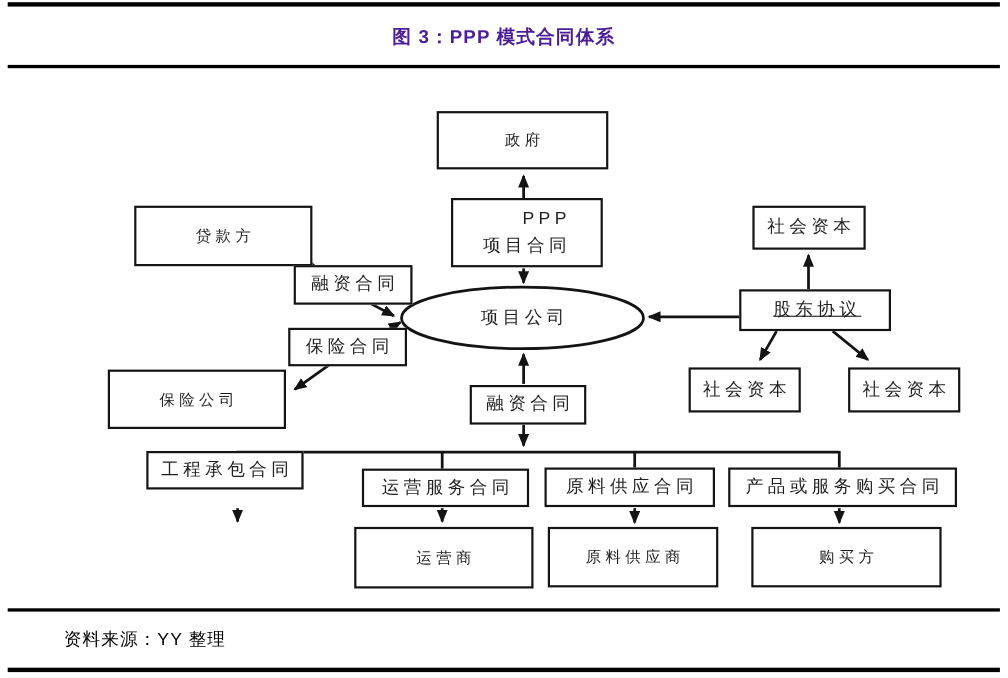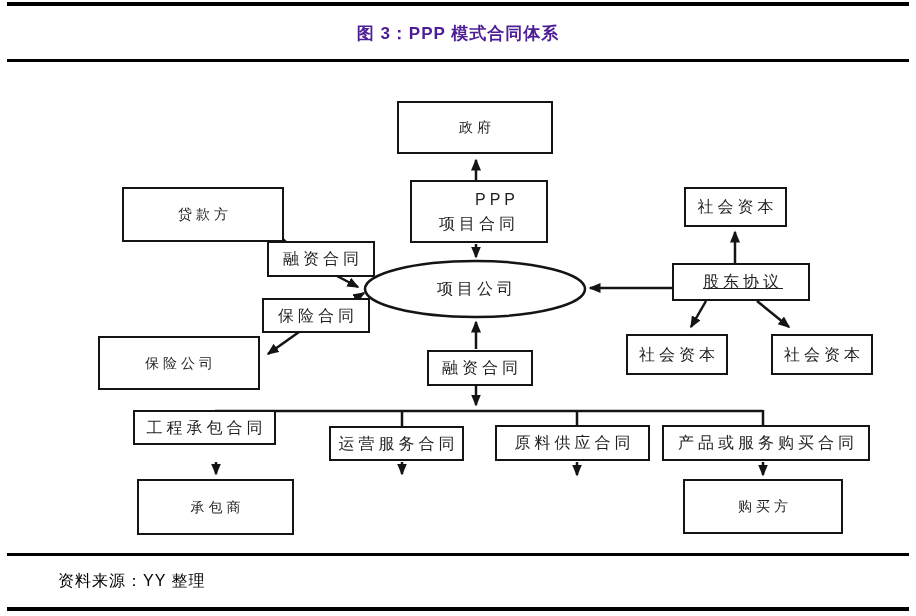--- a/index.html
+++ b/index.html
@@ -79,20 +79,21 @@
 
   <div class="plain-label" style="left:365px;top:274px;width:220px;height:30px;">项目公司</div>
   <div class="node small" style="left:427px;top:350px;width:106px;height:36px;">融资合同</div>
 
   <div class="node small" style="left:684px;top:187px;width:103px;height:40px;">社会资本</div>
   <div class="node small" style="left:672px;top:263px;width:138px;height:38px;text-decoration:underline;">股东协议</div>
   <div class="node small" style="left:626px;top:334px;width:102px;height:41px;">社会资本</div>
   <div class="node small" style="left:771px;top:334px;width:102px;height:41px;">社会资本</div>
 
   <div class="node small" style="left:133px;top:410px;width:143px;height:35px;">工程承包合同</div>
-  <div class="node small" style="left:329px;top:426px;width:135px;height:35px;">运营服务合同</div>
+  <div class="node small" style="left:329px;top:426px;width:152px;height:35px;">运营服务合同</div>
   <div class="node small" style="left:495px;top:425px;width:155px;height:36px;">原料供应合同</div>
   <div class="node small" style="left:662px;top:425px;width:208px;height:36px;">产品或服务购买合同</div>
 
-  <div class="node" style="left:137px;top:479px;width:157px;height:56px;">承包商</div>
-  <div class="node" style="left:683px;top:479px;width:160px;height:55px;">购买方</div>
+  <div class="node" style="left:322px;top:479px;width:163px;height:56px;">运营商</div>
+  <div class="node" style="left:498px;top:479px;width:155px;height:55px;">原料供应商</div>
+  <div class="node" style="left:683px;top:479px;width:173px;height:55px;">购买方</div>
 
 </div>
 
 </body></html>

